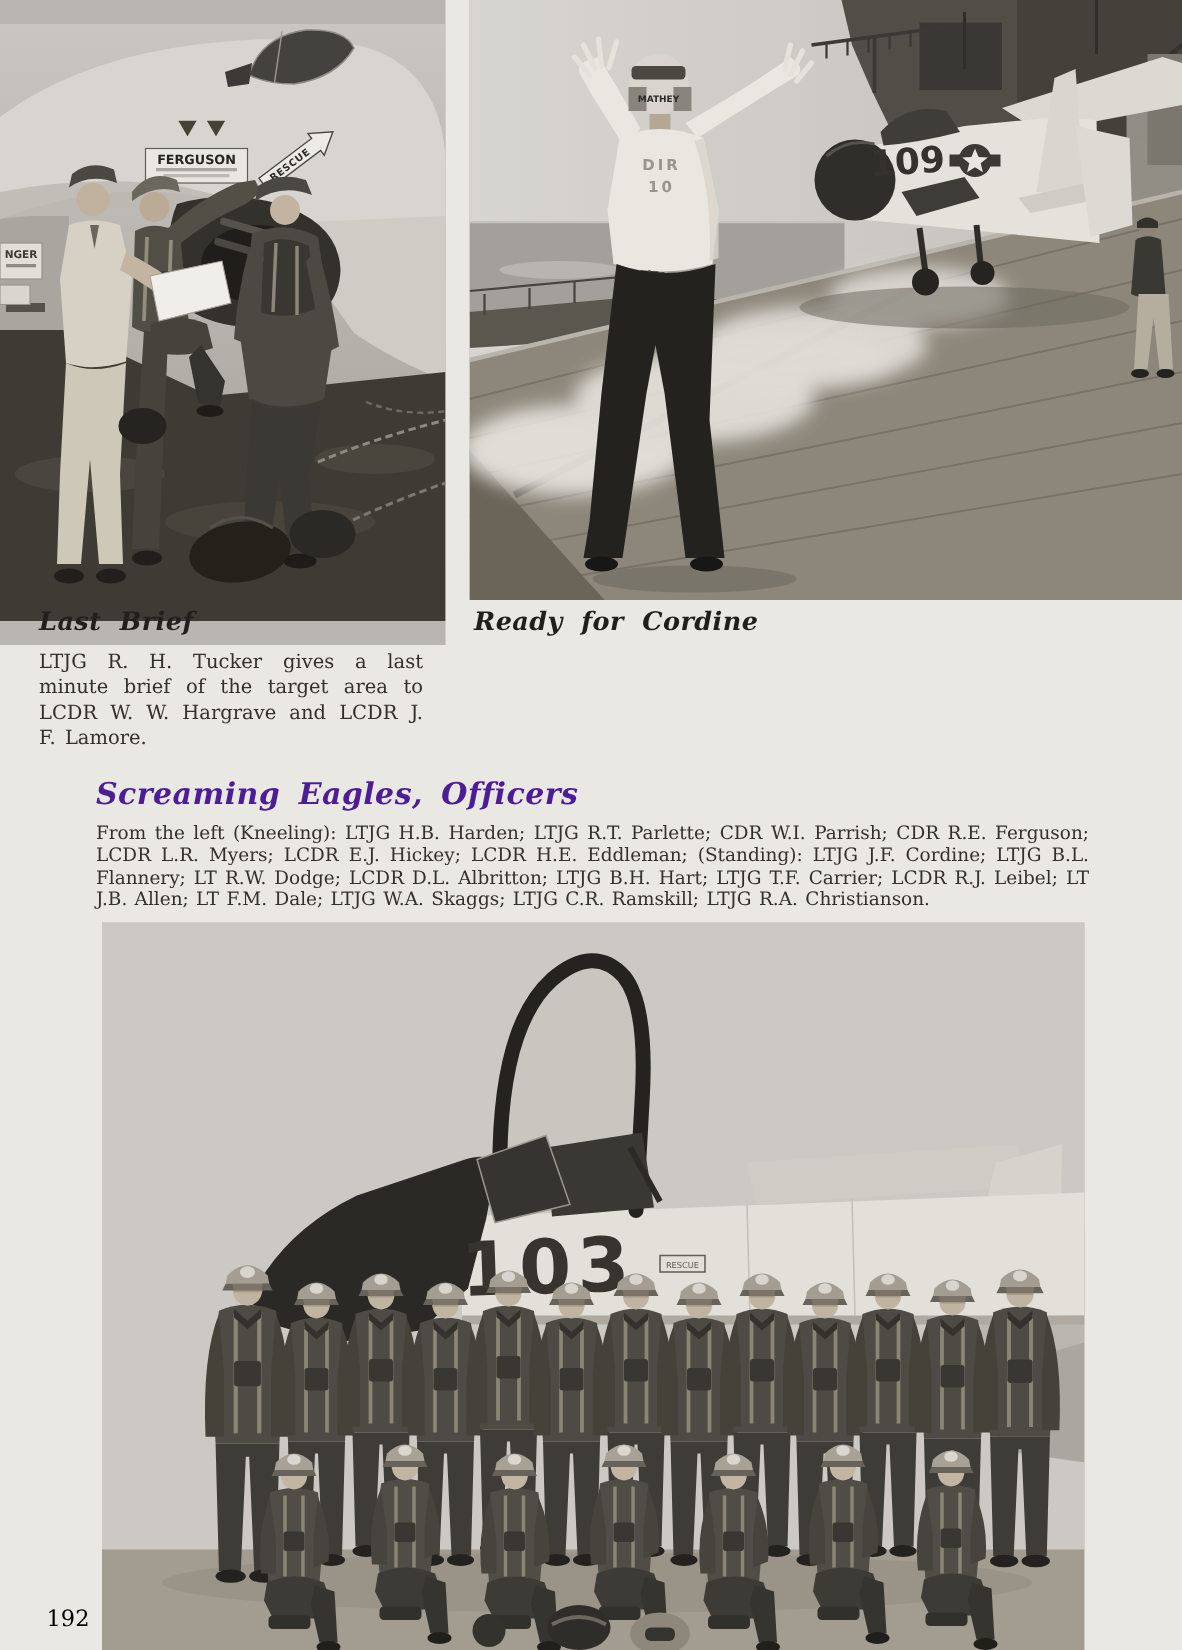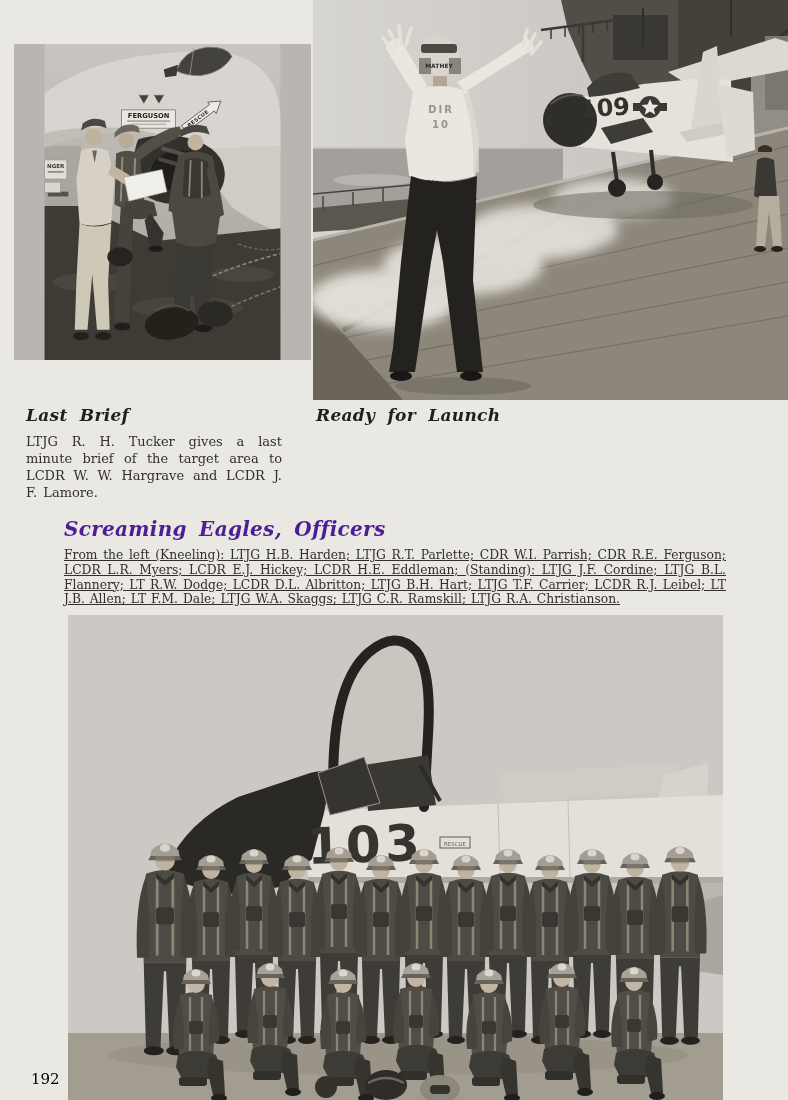--- a/index.html
+++ b/index.html
@@ -3,21 +3,21 @@
 <meta charset="utf-8">
 <style>
   html,body{margin:0;padding:0;}
   body{
     width:788px;height:1100px;position:relative;overflow:hidden;
     background:#eae8e2;
     font-family:"DejaVu Serif", serif;
   }
   .photo{position:absolute;margin:0;background:#b9b6b1;overflow:hidden;}
   .photo svg{display:block;width:100%;height:100%;}
-  #photo-last-brief{left:14px;top:0;width:297px;height:316px;margin-top:44px;}
+  #photo-last-brief{left:0;top:0;width:297px;height:430px;}
   #photo-ready{left:313px;top:0;width:475px;height:400px;}
   #photo-group{left:68px;top:615px;width:655px;height:485px;}
 
   .caption{position:absolute;}
   #caption-last-brief{left:26px;top:406px;width:256px;}
   #caption-ready{left:316px;top:406px;width:442px;}
   .caption h3{
     margin:0 0 7px 0;
     font:italic 700 17px/1.15 "DejaVu Serif", serif;
     color:#211f1c;word-spacing:6px;letter-spacing:.3px;
@@ -29,21 +29,21 @@
   }
   .roster{position:absolute;left:64px;top:518px;width:662px;}
   .roster h2{
     margin:0 0 8px 0;
     font:italic 700 20px/1.1 "DejaVu Serif", serif;
     color:#4c1d95;word-spacing:5px;letter-spacing:.3px;
   }
   .roster p{
     margin:0;text-align:justify;
     font:12.3px/1.2 "DejaVu Serif", serif;
-    color:#33302b;word-spacing:1px;text-decoration:underline;
+    color:#33302b;word-spacing:1px;
   }
   .page-number{
     position:absolute;left:7px;top:1070px;
     font:15px "DejaVu Serif", serif;color:#000000;margin-left:24px;
   }
   svg text{font-family:"DejaVu Sans", sans-serif;}
 </style>
 </head>
 <body>
 
@@ -274,21 +274,21 @@
       </g>
     </svg>
   </figure>
 
   <section id="caption-last-brief" class="caption">
     <h3>Last Brief</h3>
     <p>LTJG R. H. Tucker gives a last minute brief of the target area to LCDR W. W. Hargrave and LCDR J. F. Lamore.</p>
   </section>
 
   <section id="caption-ready" class="caption">
-    <h3>Ready for Launch</h3>
+    <h3>Ready for Cordine</h3>
   </section>
 
   <section id="roster" class="roster">
     <h2>Screaming Eagles, Officers</h2>
     <p>From the left (Kneeling): LTJG H.B. Harden; LTJG R.T. Parlette; CDR W.I. Parrish; CDR R.E. Ferguson; LCDR L.R. Myers; LCDR E.J. Hickey; LCDR H.E. Eddleman; (Standing): LTJG J.F. Cordine; LTJG B.L. Flannery; LT R.W. Dodge; LCDR D.L. Albritton; LTJG B.H. Hart; LTJG T.F. Carrier; LCDR R.J. Leibel; LT J.B. Allen; LT F.M. Dale; LTJG W.A. Skaggs; LTJG C.R. Ramskill; LTJG R.A. Christianson.</p>
   </section>
 
   <figure id="photo-group" class="photo">
     <svg viewBox="0 0 655 485">
       <defs>

